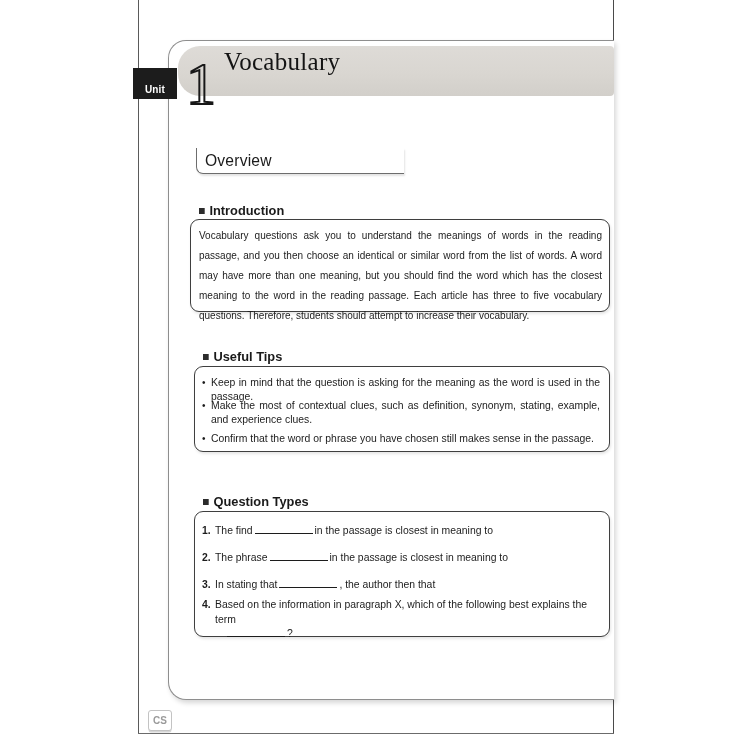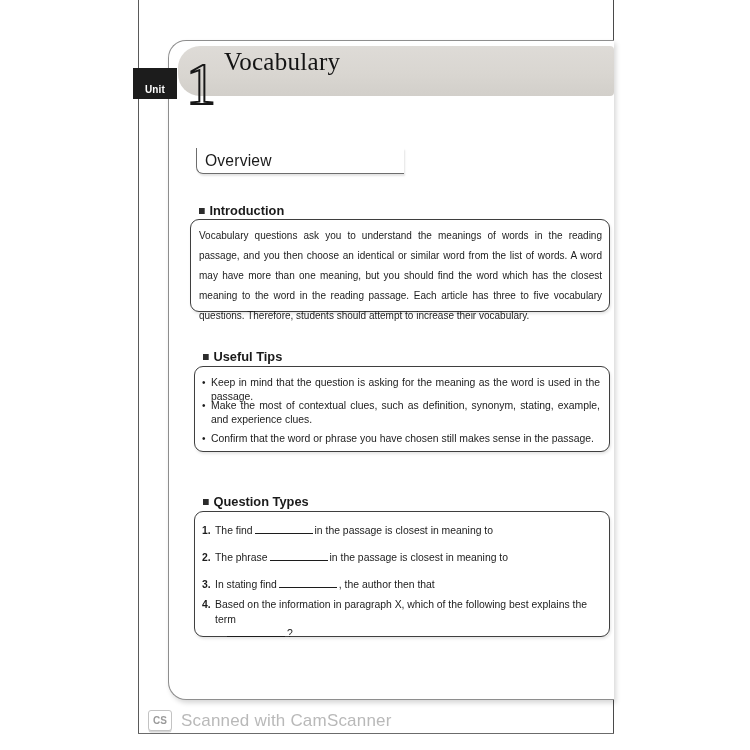--- a/index.html
+++ b/index.html
@@ -315,25 +315,24 @@
   <span>The find</span><span class="blank-line"></span><span>in the passage is closest in meaning to</span>
 </div>
 
 <div class="question-item" id="question-2">
   <span class="question-num">2.</span>
   <span>The phrase</span><span class="blank-line"></span><span>in the passage is closest in meaning to</span>
 </div>
 
 <div class="question-item" id="question-3">
   <span class="question-num">3.</span>
-  <span>In stating find</span><span class="blank-line"></span><span>, the author then that</span>
+  <span>In stating that</span><span class="blank-line"></span><span>, the author then that</span>
 </div>
 
 <div class="question-item" id="question-4">
   <span class="question-num">4.</span>
   <span>Based on the information in paragraph X, which of the following best explains the term</span>
   <span class="q-second-line"><span class="blank-line"></span><span>?</span></span>
 </div>
 
 <div id="camscanner-bar">
   <div id="camscanner-logo">CS</div>
-  <div id="camscanner-text">Scanned with CamScanner</div>
 </div>
 
 </body></html>

